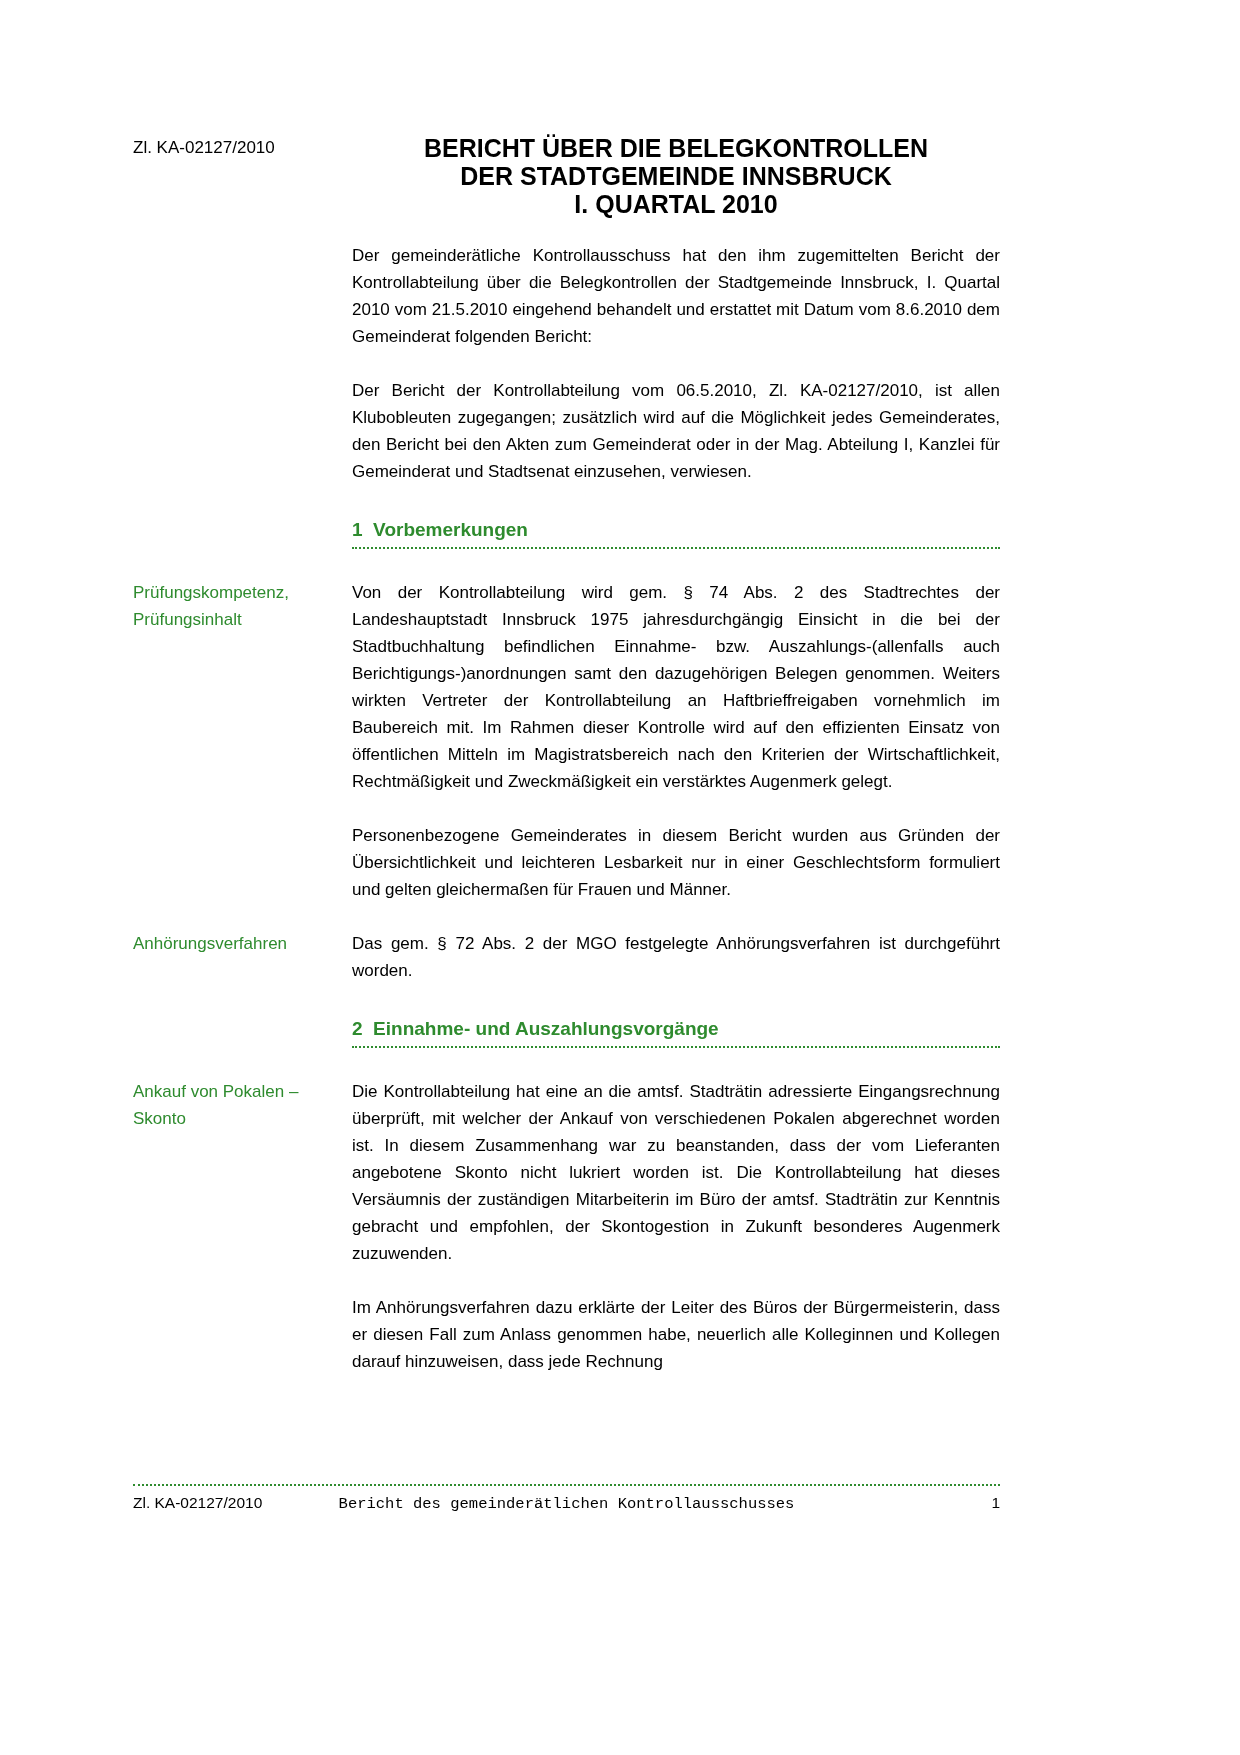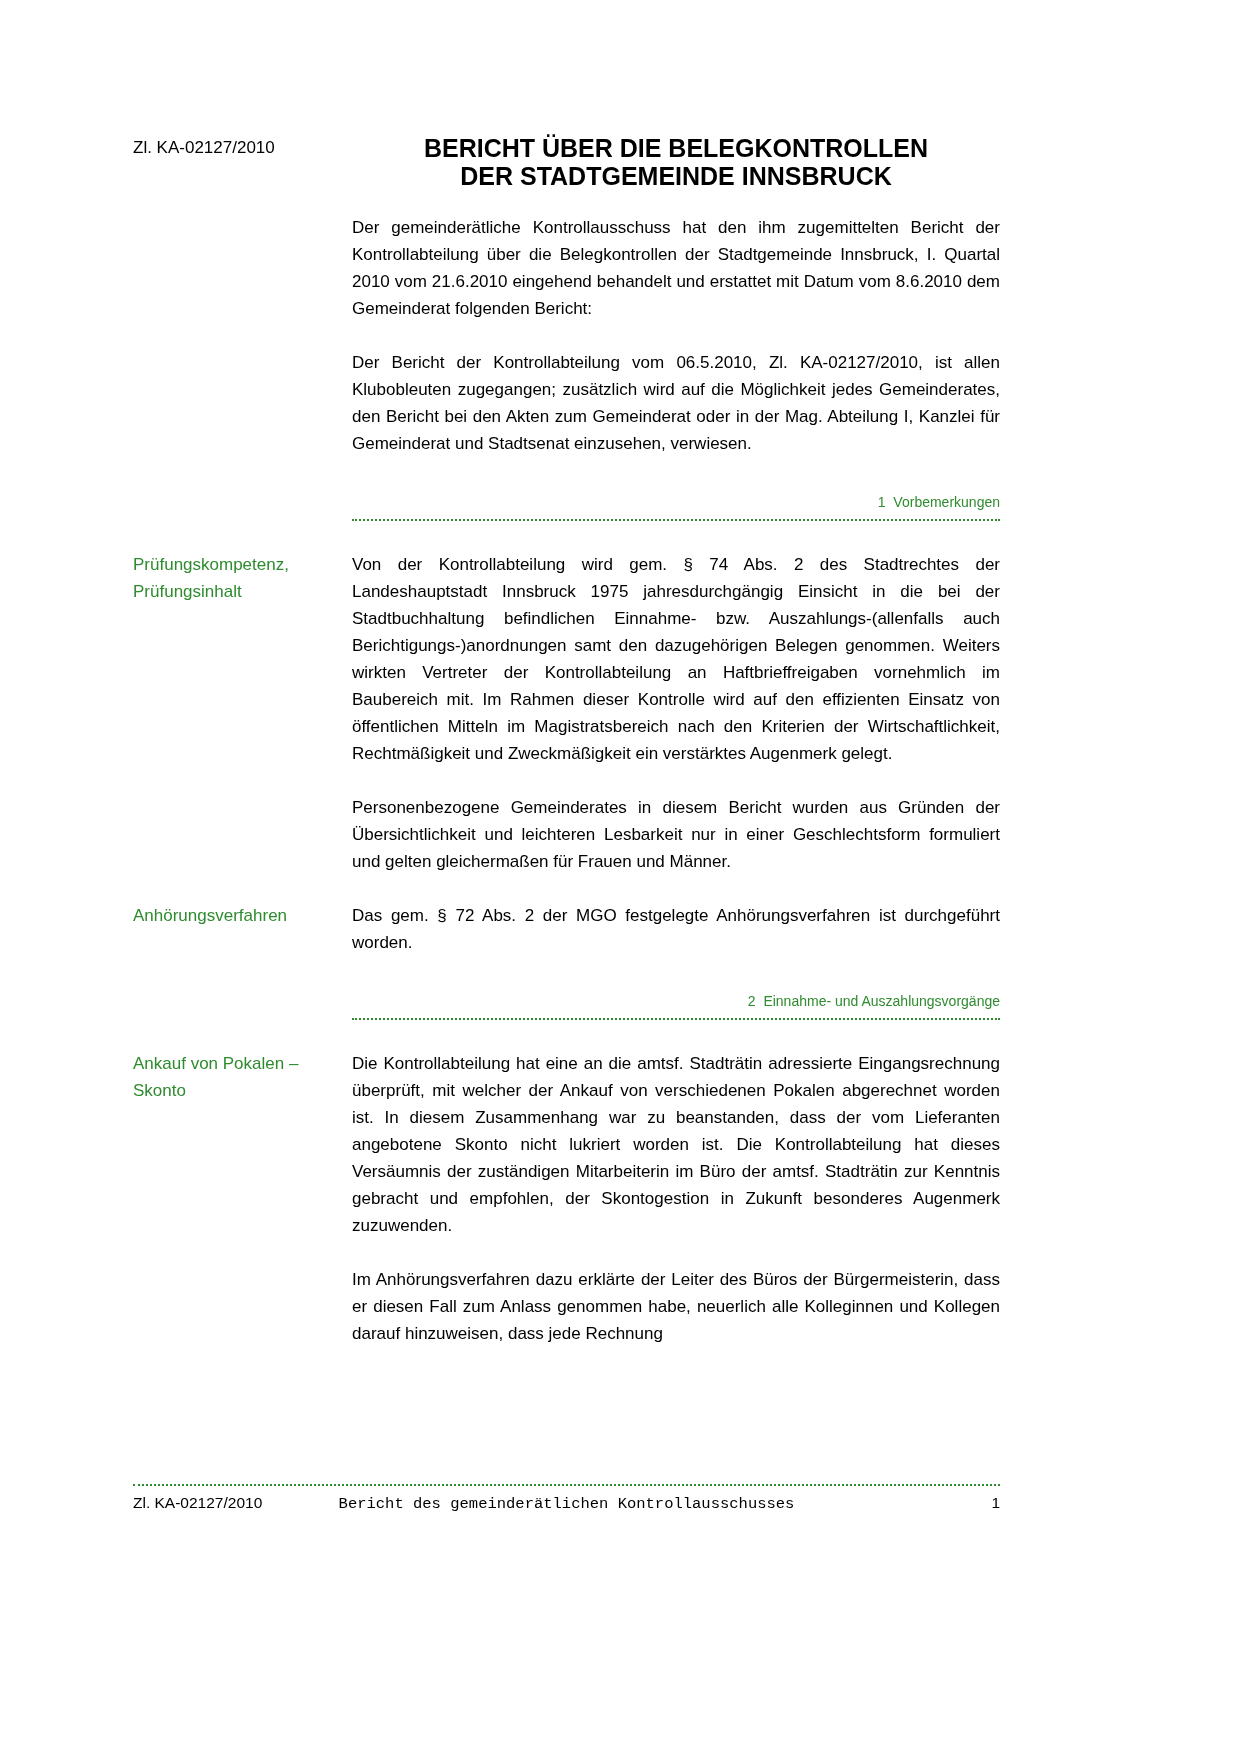--- a/index.html
+++ b/index.html
@@ -43,24 +43,25 @@
   .content-col {
     flex: 1;
     text-align: justify;
     line-height: 27px;
   }
   .content-col p { margin: 0 0 27px 0; }
   .section-heading-row {
     margin: 6px 0 30px 219px;
     border-bottom: 2px dotted var(--green);
     padding-bottom: 5px;
-    text-align: right;
+    text-align: left;
     color: var(--green);
-    font-size: 14px;
+    font-size: 19px;
     line-height: 24px;
+    font-weight: bold;
   }
   .footer {
     position: absolute;
     left: 133px;
     right: 240px;
     top: 1476px;
     border-top: 2px dotted var(--green);
     padding-top: 6px;
     display: flex;
     align-items: baseline;
@@ -74,29 +75,30 @@
 </head>
 <body>
 
 <div class="page">
 
   <div class="header-row">
     <div class="doc-number">Zl. KA-02127/2010</div>
     <div class="title-block">
       <div>BERICHT ÜBER DIE BELEGKONTROLLEN</div>
       <div>DER STADTGEMEINDE INNSBRUCK</div>
+      <div>I. QUARTAL 2010</div>
     </div>
   </div>
 
   <div class="content-area">
 
     <div class="row">
       <div class="label-col"></div>
       <div class="content-col">
-        <p>Der gemeinderätliche Kontrollausschuss hat den ihm zugemittelten Bericht der Kontrollabteilung über die Belegkontrollen der Stadtgemeinde Innsbruck, I. Quartal 2010 vom 21.6.2010 eingehend behandelt und erstattet mit Datum vom 8.6.2010 dem Gemeinderat folgenden Bericht:</p>
+        <p>Der gemeinderätliche Kontrollausschuss hat den ihm zugemittelten Bericht der Kontrollabteilung über die Belegkontrollen der Stadtgemeinde Innsbruck, I. Quartal 2010 vom 21.5.2010 eingehend behandelt und erstattet mit Datum vom 8.6.2010 dem Gemeinderat folgenden Bericht:</p>
         <p>Der Bericht der Kontrollabteilung vom 06.5.2010, Zl. KA-02127/2010, ist allen Klubobleuten zugegangen; zusätzlich wird auf die Möglichkeit jedes Gemeinderates, den Bericht bei den Akten zum Gemeinderat oder in der Mag. Abteilung I, Kanzlei für Gemeinderat und Stadtsenat einzusehen, verwiesen.</p>
       </div>
     </div>
 
     <div class="section-heading-row">1&nbsp;&nbsp;Vorbemerkungen</div>
 
     <div class="row">
       <div class="label-col">Prüfungskompetenz, Prüfungsinhalt</div>
       <div class="content-col">
         <p>Von der Kontrollabteilung wird gem. § 74 Abs. 2 des Stadtrechtes der Landeshauptstadt Innsbruck 1975 jahresdurchgängig Einsicht in die bei der Stadtbuchhaltung befindlichen Einnahme- bzw. Auszahlungs-(allenfalls auch Berichtigungs-)anordnungen samt den dazugehörigen Belegen genommen. Weiters wirkten Vertreter der Kontrollabteilung an Haftbrieffreigaben vornehmlich im Baubereich mit. Im Rahmen dieser Kontrolle wird auf den effizienten Einsatz von öffentlichen Mitteln im Magistratsbereich nach den Kriterien der Wirtschaftlichkeit, Rechtmäßigkeit und Zweckmäßigkeit ein verstärktes Augenmerk gelegt.</p>

